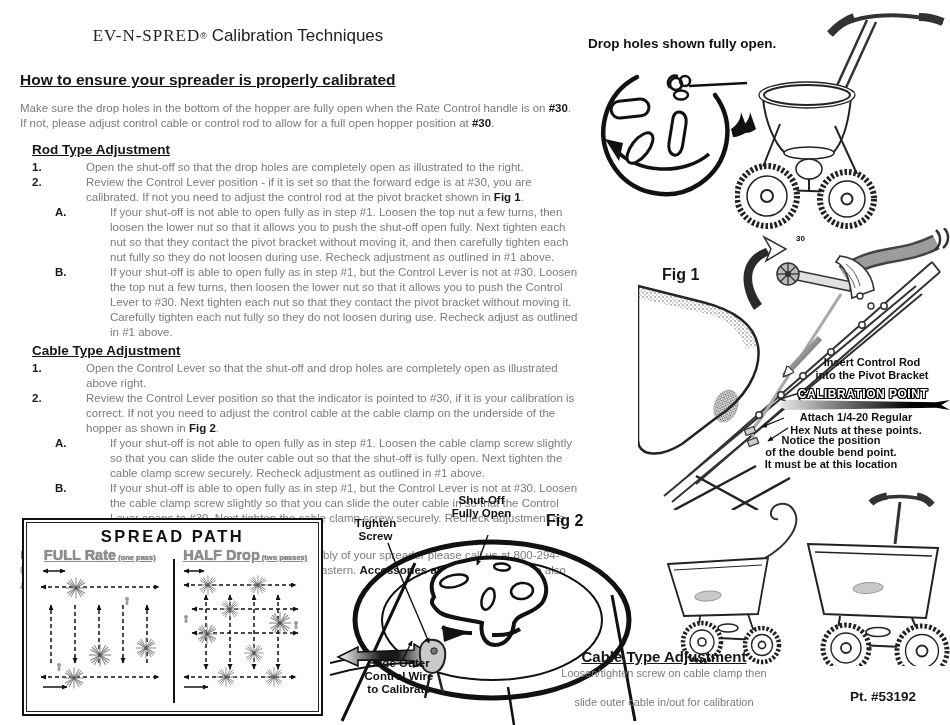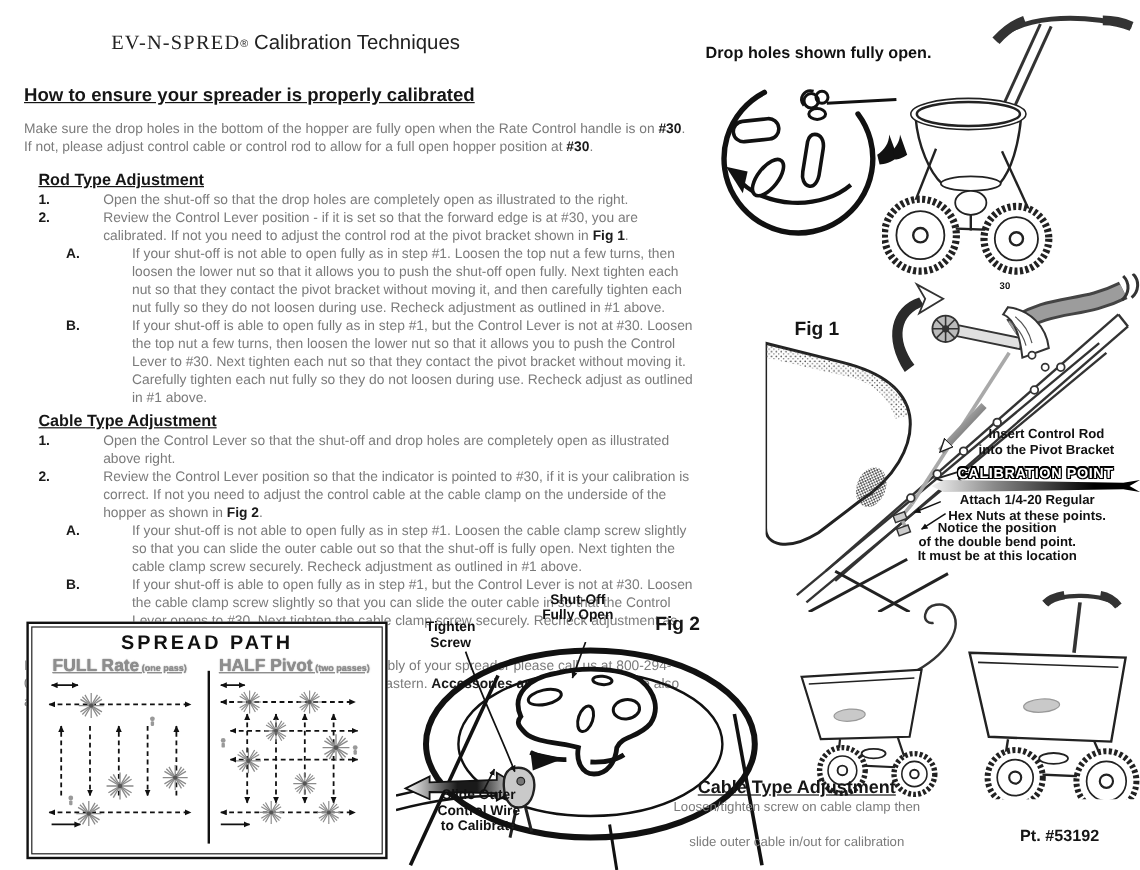--- a/index.html
+++ b/index.html
@@ -158,21 +158,21 @@
       </div>
 
     <p class="body-gray contact"><span>If you have any questions regarding the operation or assembly of your spreader please call us at 800-294-0671 or 574-848-7491 Monday - Friday 9:00am - 4:00pm Eastern.  </span><b>Accessories and Repair Parts</b><span> are also available at these numbers.</span></p>
   </div>
 
   <div class="spread-box">
     <div class="spread-inner">
       <div class="spread-title">SPREAD PATH</div>
       <div class="rate-row">
         <div class="rate-head"><span>FULL Rate</span><span class="rate-note"> (one pass)</span></div>
-        <div class="rate-head"><span>HALF Pivot</span><span class="rate-note"> (two passes)</span></div>
+        <div class="rate-head"><span>HALF Drop</span><span class="rate-note"> (two passes)</span></div>
       </div>
       <div class="spread-divider"></div>
       <div class="spread-svgs">
         <svg width="138" height="126" viewBox="0 0 132 126">
           <g stroke="#111" stroke-width="1.5" fill="none">
             <line x1="8" y1="6" x2="30" y2="6" marker-start="url(#mBs)" marker-end="url(#mBs)"></line>
             <line x1="6" y1="22" x2="124" y2="22" stroke-dasharray="4,3" marker-start="url(#mBs)" marker-end="url(#mBs)"></line>
             <line x1="16" y1="98" x2="16" y2="40" stroke-dasharray="4,3" marker-end="url(#mBs)"></line>
             <line x1="40" y1="40" x2="40" y2="98" stroke-dasharray="4,3" marker-end="url(#mBs)"></line>
             <line x1="64" y1="98" x2="64" y2="40" stroke-dasharray="4,3" marker-end="url(#mBs)"></line>
@@ -368,21 +368,21 @@
     <polygon points="126,9 148,21 128,33 133,21" fill="#fff" stroke="#333" stroke-width="1.5"></polygon>
     <line x1="182" y1="110" x2="146" y2="148" stroke="url(#gArr)" stroke-width="6" marker-end="url(#mW)"></line>
     <polygon points="168,163 142,171 168,179 161,171" fill="#fff" stroke="#222" stroke-width="1.5"></polygon>
     <g stroke="#111" stroke-width="1.3" fill="none">
       <line x1="146" y1="190" x2="124" y2="199" marker-end="url(#mBs)"></line>
       <line x1="150" y1="200" x2="130" y2="213" marker-end="url(#mBs)"></line>
     </g>
   </svg>
 
   <div class="abs fig-label" style="left:662px;top:266px">Fig 1</div>
-  <div class="abs dial-num" style="left:833px;top:234px">30</div>
+  <div class="abs dial-num" style="left:796px;top:234px">30</div>
   <div class="abs callout" style="left:797px;top:356px;width:150px;font-size:11px;line-height:12.5px">Insert Control Rod
 into the Pivot Bracket</div>
   <div class="calib-banner">
     <div class="calib-text">CALIBRATION POINT</div>
     <div class="calib-bar"></div>
   </div>
   <div class="abs callout" style="left:770px;top:411px;width:172px;font-size:11px;line-height:12.5px">Attach 1/4-20 Regular
 Hex Nuts at these points.</div>
   <div class="abs callout" style="left:738px;top:434px;width:186px;font-size:11px;line-height:12px">Notice the position
 of the double bend point.

